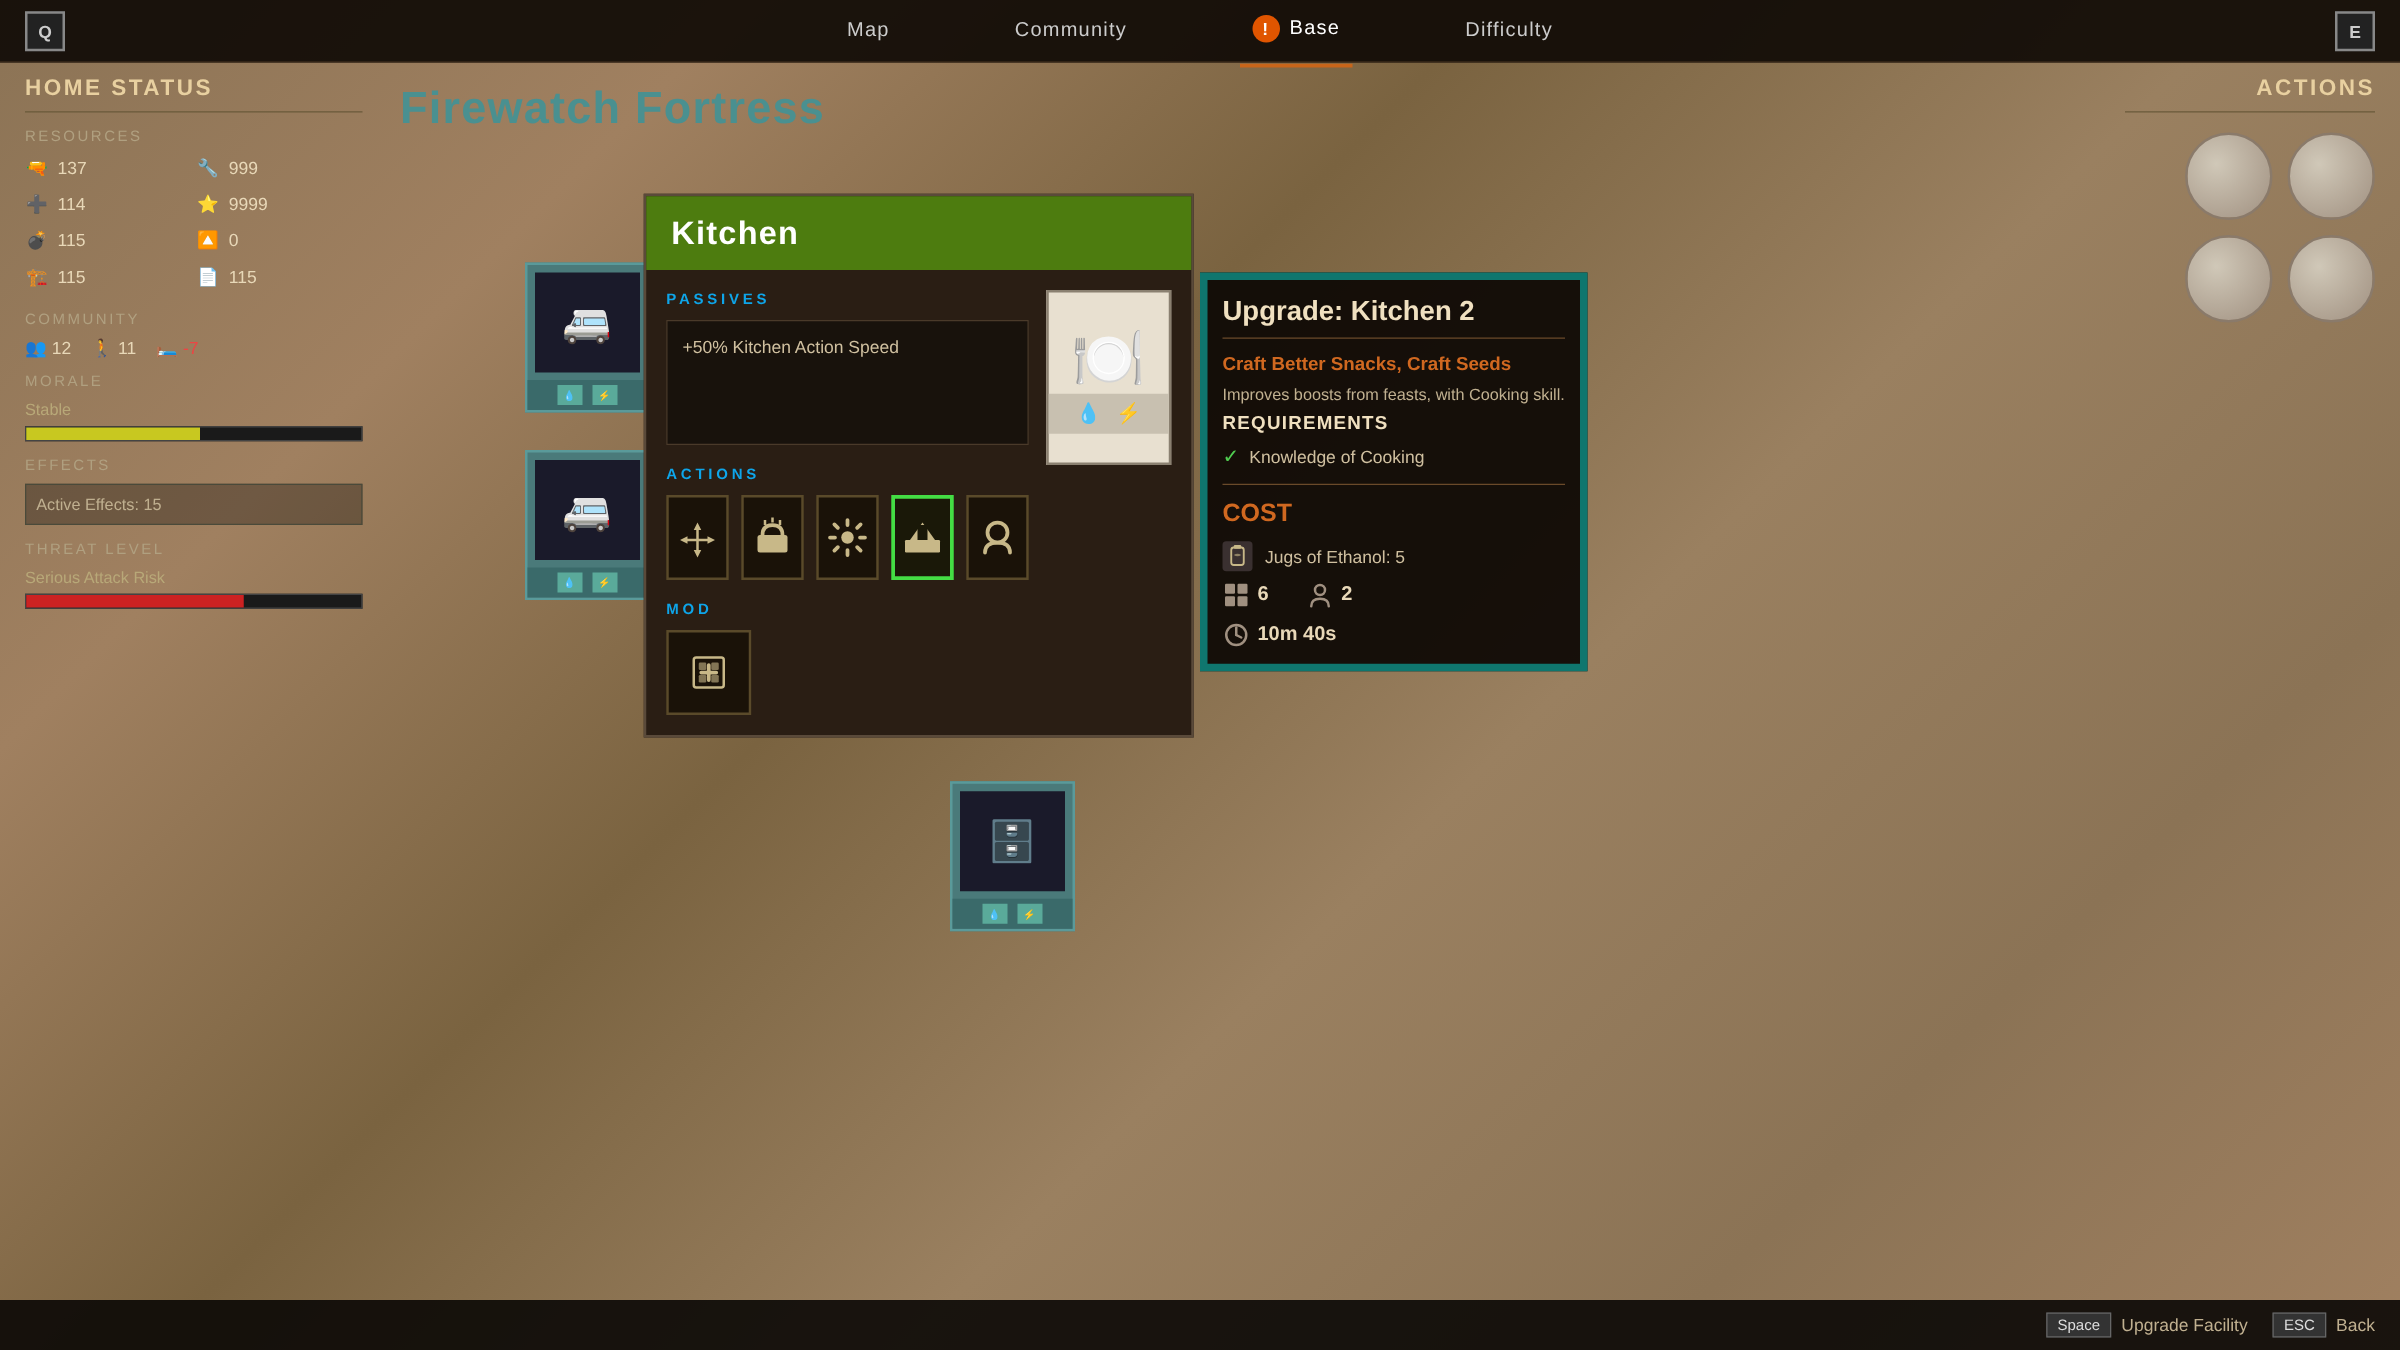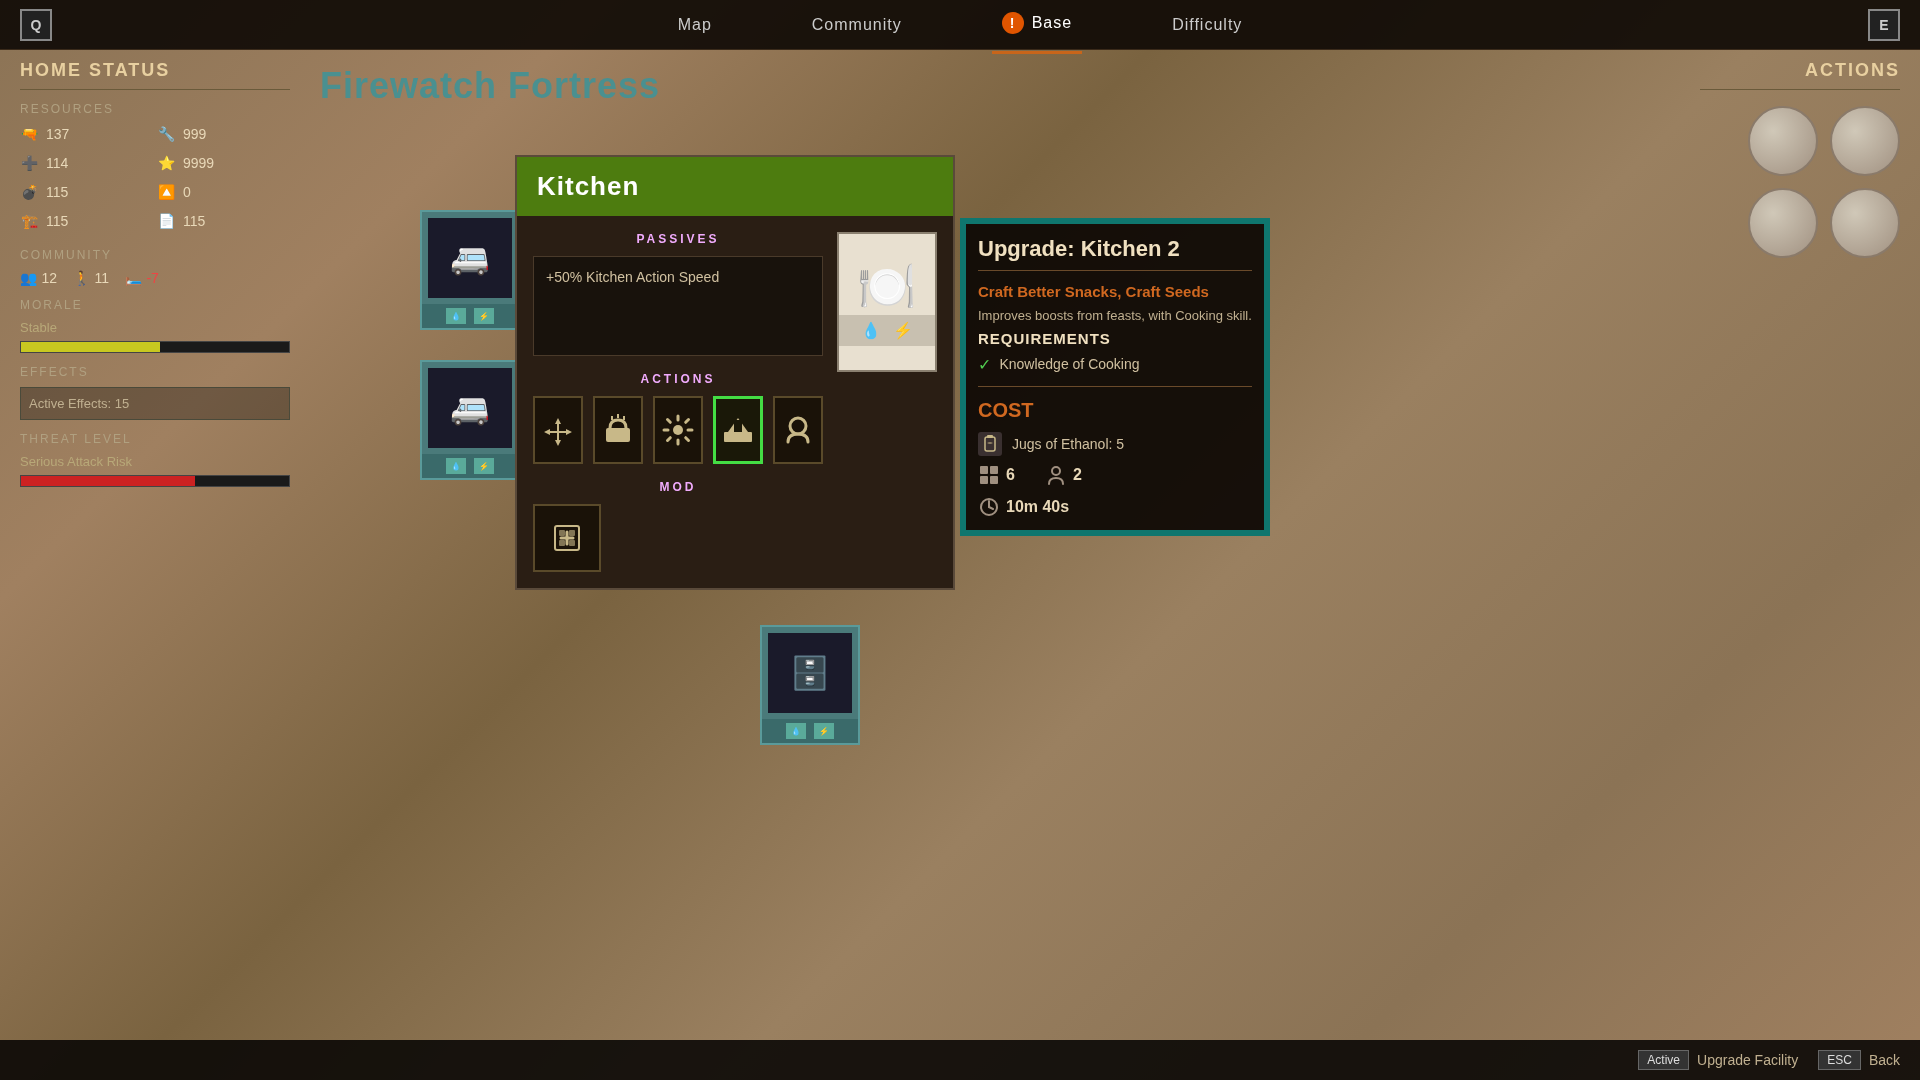--- a/index.html
+++ b/index.html
@@ -301,24 +301,23 @@
       letter-spacing: 1px;
     }
 
     .kitchen-body {
       padding: 16px;
     }
 
     .section-heading {
       font-size: 12px;
       letter-spacing: 3px;
-      color: #f0abfc;
+      color: #0ea5e9;
       margin-bottom: 10px;
       font-weight: bold;
-      text-align: center;
     }
 
     .passives-box {
       background: rgba(20,15,10,0.8);
       border: 1px solid #4a3a2a;
       padding: 12px;
       min-height: 100px;
       font-size: 14px;
       color: #d0c0a0;
       margin-bottom: 16px;
@@ -802,20 +801,20 @@
       <circle cx="11" cy="11" r="8" stroke="#a09080" stroke-width="2" fill="none"></circle>
       <line x1="11" y1="11" x2="11" y2="5" stroke="#a09080" stroke-width="2" stroke-linecap="round"></line>
       <line x1="11" y1="11" x2="15" y2="13" stroke="#a09080" stroke-width="2" stroke-linecap="round"></line>
     </svg>
     <span>10m 40s</span>
   </div>
 </div>
 
 <div class="bottom-bar">
   <div class="hint-item">
-    <span class="hint-key">Active</span>
+    <span class="hint-key">Space</span>
     <span>Upgrade Facility</span>
   </div>
   <div class="hint-item">
     <span class="hint-key">ESC</span>
     <span>Back</span>
   </div>
 </div>
 
 </body></html>

